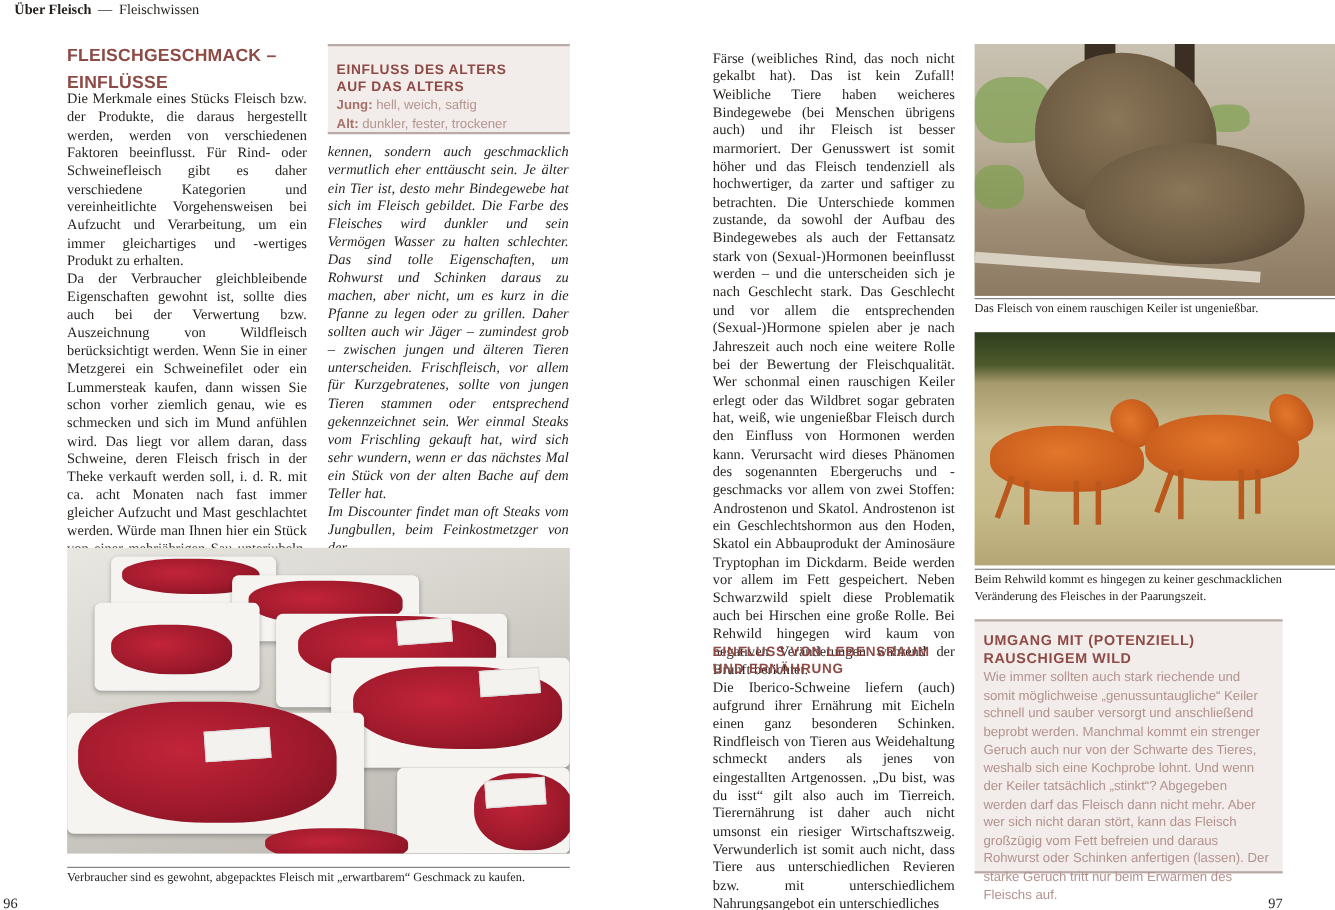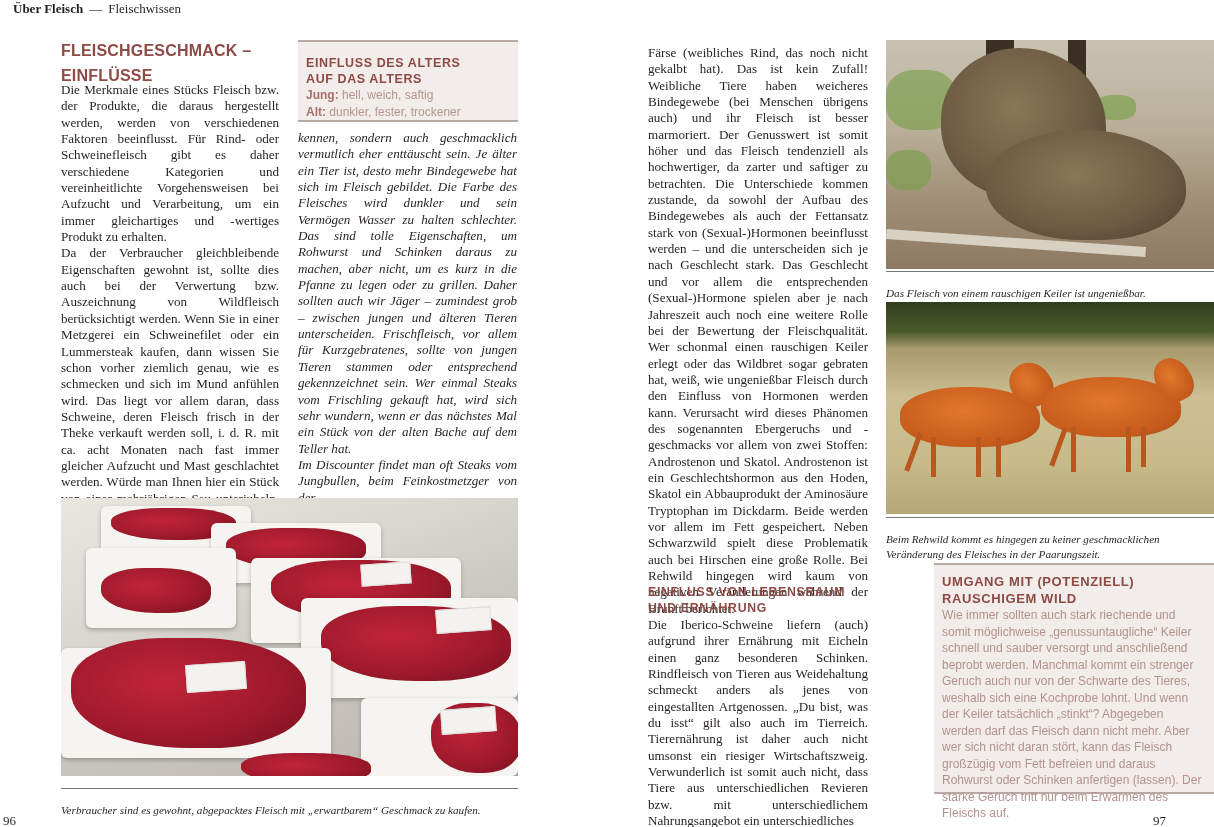--- a/index.html
+++ b/index.html
@@ -34,22 +34,22 @@
   .infobox .ib-text { color: #b3928d; font-size: 12px; line-height: 16.5px; text-align: left; }
 
   .section-head {
     position: absolute; left: 648px; top: 584px; width: 226px;
     font-family: "Liberation Sans", "DejaVu Sans", sans-serif;
     font-weight: bold; font-size: 12.3px; line-height: 16px; color: #8e4a45; letter-spacing: 0.7px;
   }
 
   .photo { position: absolute; overflow: hidden; }
   .caption {
-    position: absolute; font-style: italic; font-size: 11.2px; line-height: 14.5px;
-    border-top: 1.5px solid #777; padding-top: 14px; color: #231f1c;
+    position: absolute; font-size: 11.2px; line-height: 14.5px;
+    border-top: 1.5px solid #777; padding-top: 2px; color: #231f1c;
   }
 
   
   .meat-photo { left: 61px; top: 498px; width: 457px; height: 278px;
     background: linear-gradient(160deg, #e9e7e2 0%, #d9d6d0 35%, #c9c5bf 60%, #b9b5ae 100%); }
   .tray { position: absolute; background: #f5f4f1; border-radius: 6px; box-shadow: 0 2px 4px rgba(0,0,0,0.25); }
   .steak { position: absolute; border-radius: 40% 45% 40% 50%; background: radial-gradient(ellipse at 40% 40%, #c2243a 0%, #a01a2c 55%, #7a1020 100%); }
   .label-sticker { position: absolute; background: #f4f2ee; border: 1px solid #ddd; transform: rotate(-4deg); }
 
   
@@ -158,21 +158,21 @@
   <div class="deer-leg" style="left:110px; top:135px; height:40px;"></div>
   <div class="deer-body" style="left:155px; top:75px; width:140px; height:60px;"></div>
   <div class="deer-body" style="left:270px; top:55px; width:35px; height:45px; transform:rotate(-30deg);"></div>
   <div class="deer-leg" style="left:170px; top:125px; height:40px; transform:rotate(20deg);"></div>
   <div class="deer-leg" style="left:185px; top:125px; height:45px;"></div>
   <div class="deer-leg" style="left:240px; top:125px; height:45px;"></div>
   <div class="deer-leg" style="left:255px; top:125px; height:40px;"></div>
 </div>
 <div class="caption" style="left:886px; top:517px; width:328px;">Beim Rehwild kommt es hingegen zu keiner geschmacklichen Veränderung des Fleisches in der Paarungszeit.</div>
 
-<div class="infobox" style="left:934px; top:563px; width:280px; height:231px; padding:9px 8px;">
+<div class="infobox" style="left:886px; top:563px; width:280px; height:231px; padding:9px 8px;">
   <div class="ib-title" style="font-size:13px; line-height:16.5px;">
     <span>UMGANG MIT (POTENZIELL)</span><br>
     <span>RAUSCHIGEM WILD</span>
   </div>
   <div class="ib-text">Wie immer sollten auch stark riechende und somit möglichweise „genussuntaugliche“ Keiler schnell und sauber versorgt und anschließend beprobt werden. Manchmal kommt ein strenger Geruch auch nur von der Schwarte des Tieres, weshalb sich eine Kochprobe lohnt. Und wenn der Keiler tatsächlich „stinkt“? Abgegeben werden darf das Fleisch dann nicht mehr. Aber wer sich nicht daran stört, kann das Fleisch großzügig vom Fett befreien und daraus Rohwurst oder Schinken anfertigen (lassen). Der starke Geruch tritt nur beim Erwärmen des Fleischs auf.</div>
 </div>
 
 <div class="page-num right">97</div>
 
 </body></html>

